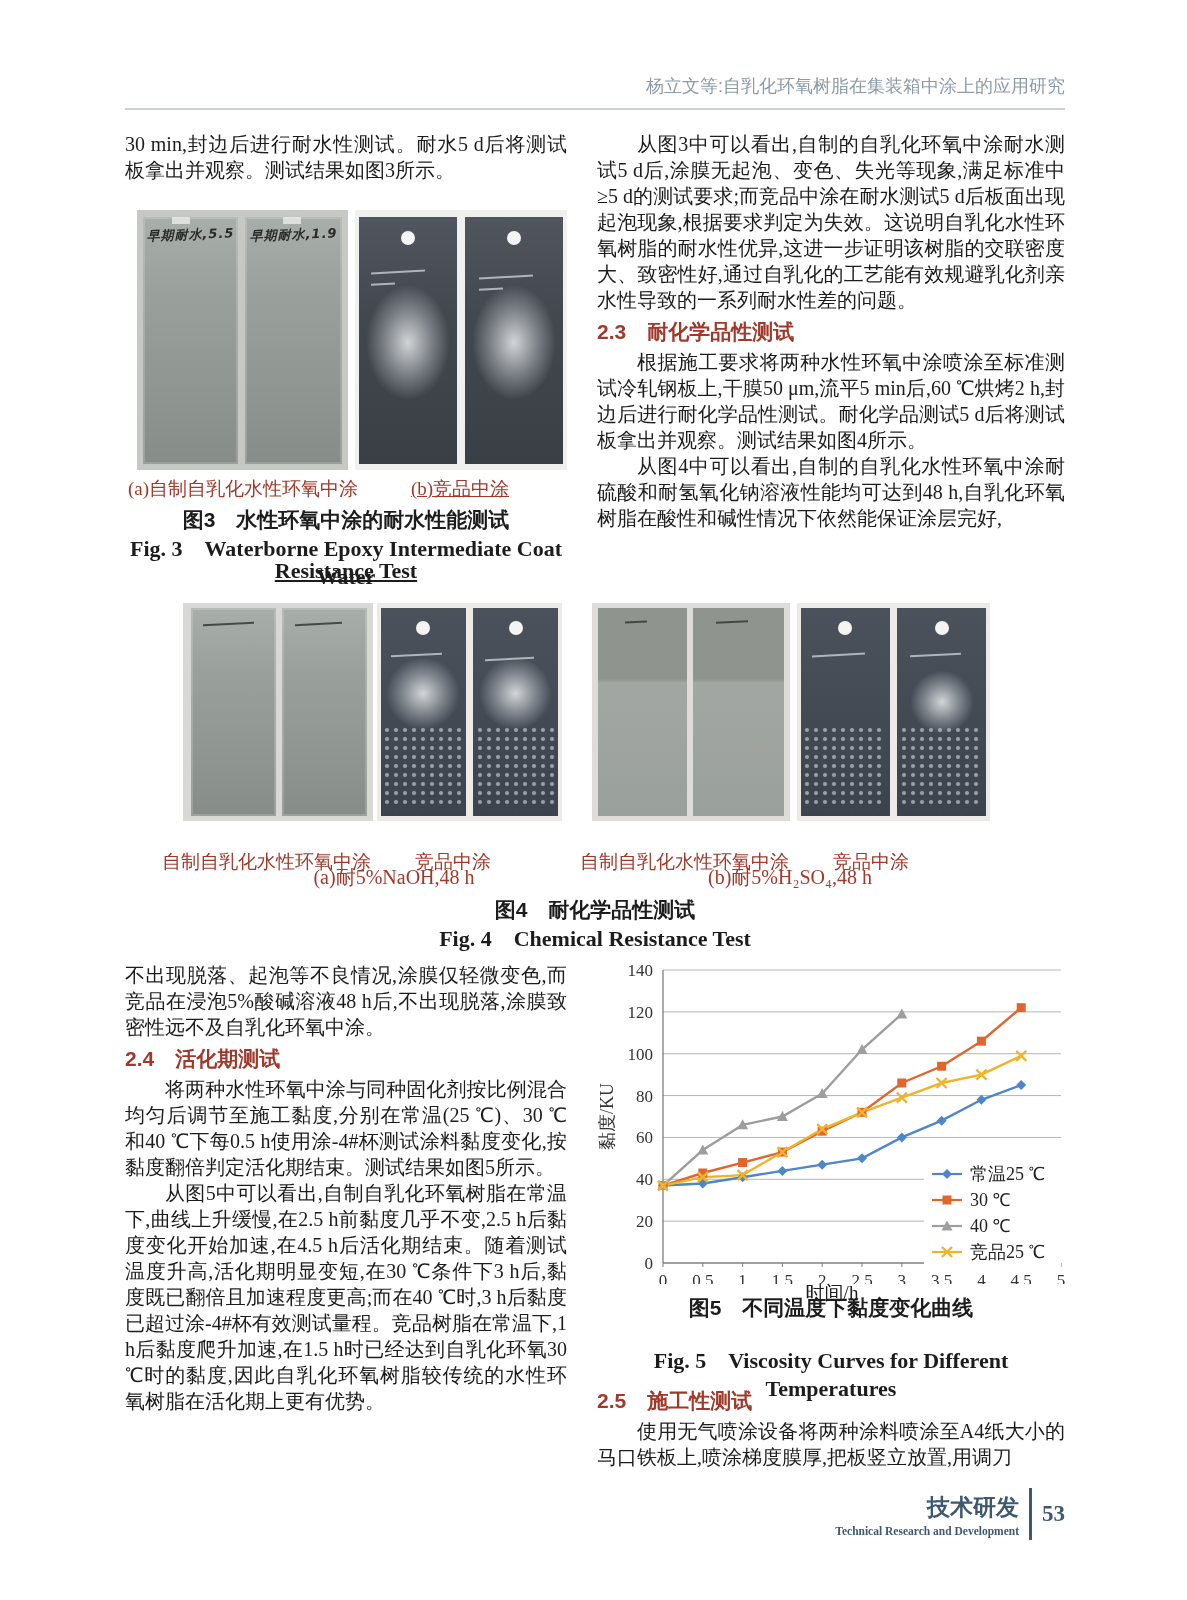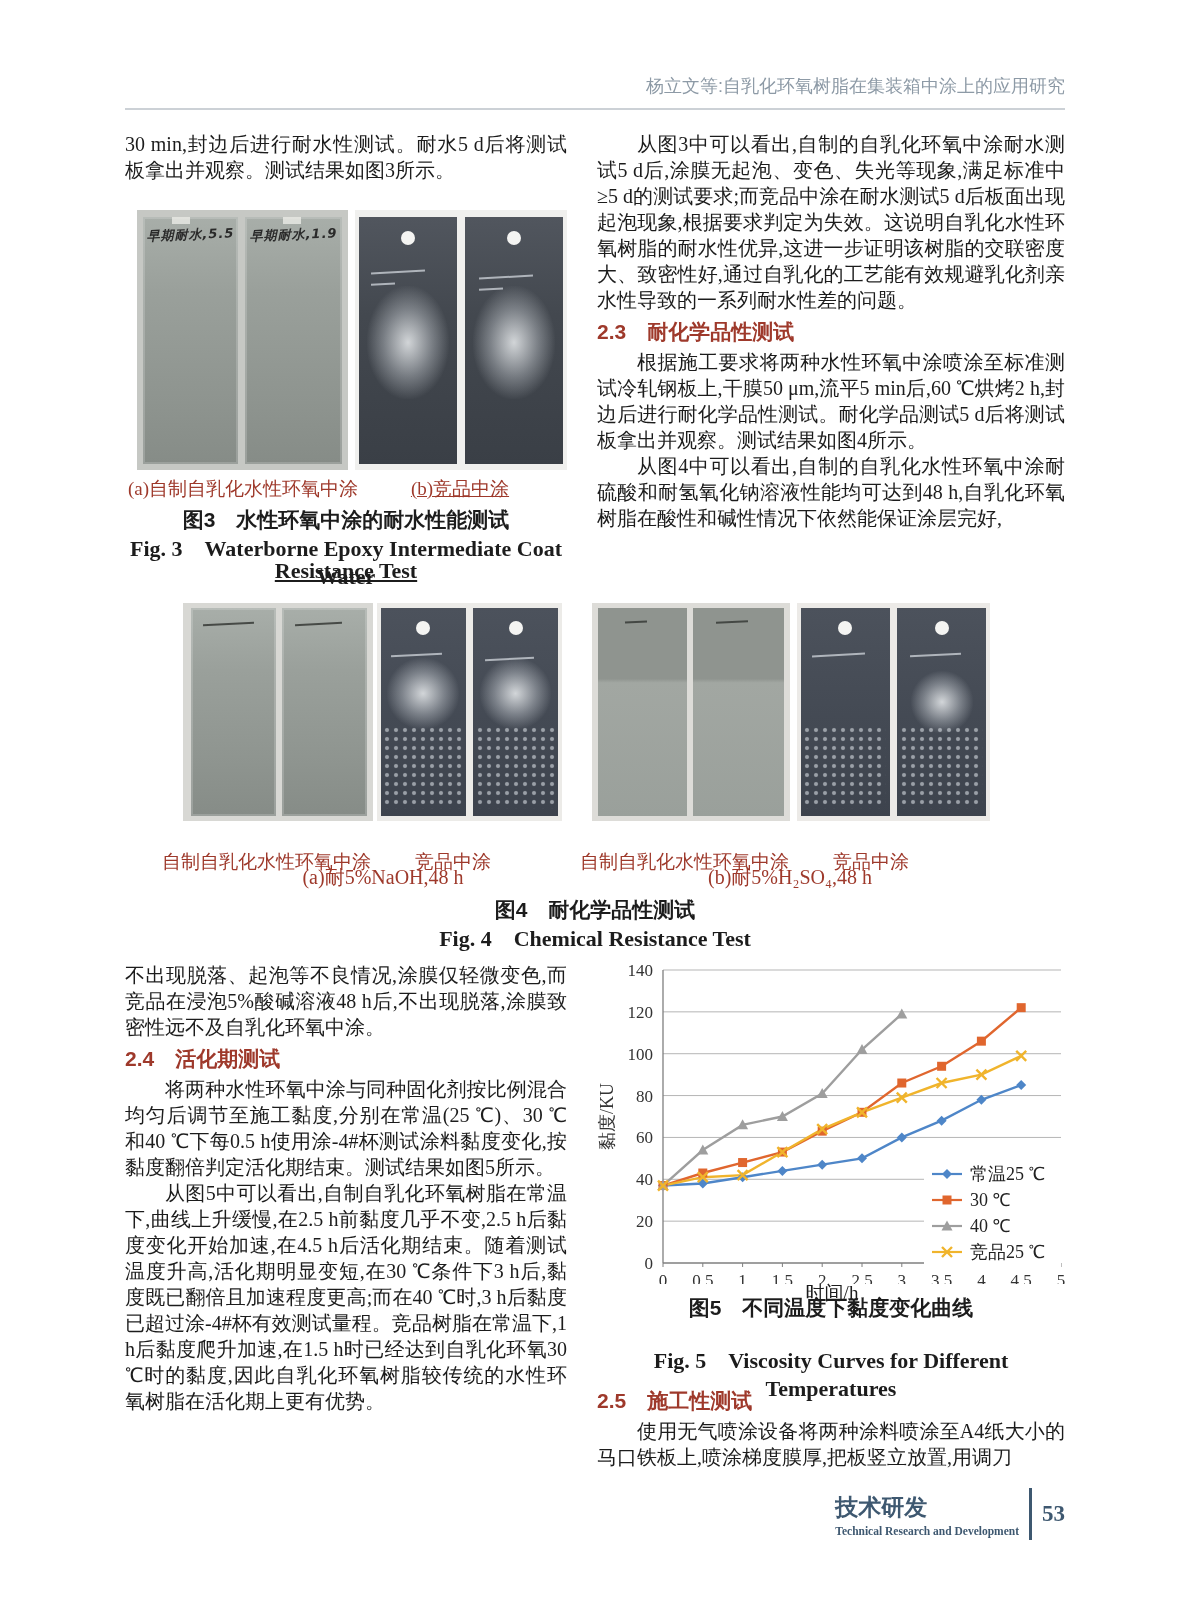--- a/index.html
+++ b/index.html
@@ -45,21 +45,21 @@
   
   .fig4{position:absolute;left:125px;top:600px;width:940px;height:330px;}
   .fig4 .lbl{position:absolute;top:249px;}
   .fig4 .sub{position:absolute;top:264px;text-align:center;font-size:20px;color:#9e392b;}
   
   .chartbox{position:absolute;left:597px;top:950px;width:470px;}
   .chartbox svg{display:block;}
   .xlabel{text-align:center;font-size:19px;margin-top:-4px;}
   
   .footer{position:absolute;left:820px;top:1488px;width:245px;display:flex;align-items:center;justify-content:flex-end;gap:10px;color:#3e5870;}
-  .footer .zh{font-family:"Liberation Sans",sans-serif;font-weight:bold;font-size:23px;}
+  .footer .zh{font-family:"Liberation Sans",sans-serif;font-weight:bold;font-size:23px;text-align:right;}
   .footer .en{font-size:11.5px;font-weight:bold;white-space:nowrap;text-align:right;margin-top:2px;}
   .fbar{width:3px;height:52px;background:#3e5870;}
   .fnum{font-size:23px;font-weight:bold;}
 </style>
 </head>
 <body>
 
 <div class="page">
 
   <div class="running-head">杨立文等:自乳化环氧树脂在集装箱中涂上的应用研究</div>
@@ -152,21 +152,21 @@
         <div class="scribble" style="top:22%;left:14%;width:58%;"></div>
         <div class="glare" style="top:30%;height:30%;left:15%;width:70%;"></div>
         <div class="bubbles"></div>
       </div>
     </div>
 
     <span class="lbl figlabel-red" style="left:37px;width:220px;">自制自乳化水性环氧中涂</span>
     <span class="lbl figlabel-red" style="left:290px;width:110px;">竞品中涂</span>
     <span class="lbl figlabel-red" style="left:455px;width:220px;">自制自乳化水性环氧中涂</span>
     <span class="lbl figlabel-red" style="left:708px;width:110px;">竞品中涂</span>
-    <span class="sub" style="left:133px;width:250px;">(a)耐5%NaOH,48 h</span>
+    <span class="sub" style="left:144px;width:250px;">(a)耐5%NaOH,48 h</span>
     <span class="sub" style="left:540px;width:250px;">(b)耐5%H₂SO₄,48 h</span>
     <div class="cap-zh" style="position:absolute;top:296px;width:940px;">图4　耐化学品性测试</div>
     <div class="cap-en" style="position:absolute;top:324px;width:940px;">Fig. 4　Chemical Resistance Test</div>
   </div>
 
   <div class="col colL" style="top:962px;">
     <p>不出现脱落、起泡等不良情况,涂膜仅轻微变色,而竞品在浸泡5%酸碱溶液48 h后,不出现脱落,涂膜致密性远不及自乳化环氧中涂。</p>
     <p class="sec-head">2.4　活化期测试</p>
     <p class="indent">将两种水性环氧中涂与同种固化剂按比例混合均匀后调节至施工黏度,分别在常温(25 ℃)、30 ℃和40 ℃下每0.5 h使用涂-4#杯测试涂料黏度变化,按黏度翻倍判定活化期结束。测试结果如图5所示。</p>
     <p class="indent">从图5中可以看出,自制自乳化环氧树脂在常温下,曲线上升缓慢,在2.5 h前黏度几乎不变,2.5 h后黏度变化开始加速,在4.5 h后活化期结束。随着测试温度升高,活化期明显变短,在30 ℃条件下3 h后,黏度既已翻倍且加速程度更高;而在40 ℃时,3 h后黏度已超过涂-4#杯有效测试量程。竞品树脂在常温下,1 h后黏度爬升加速,在1.5 h时已经达到自乳化环氧30 ℃时的黏度,因此自乳化环氧树脂较传统的水性环氧树脂在活化期上更有优势。</p>

